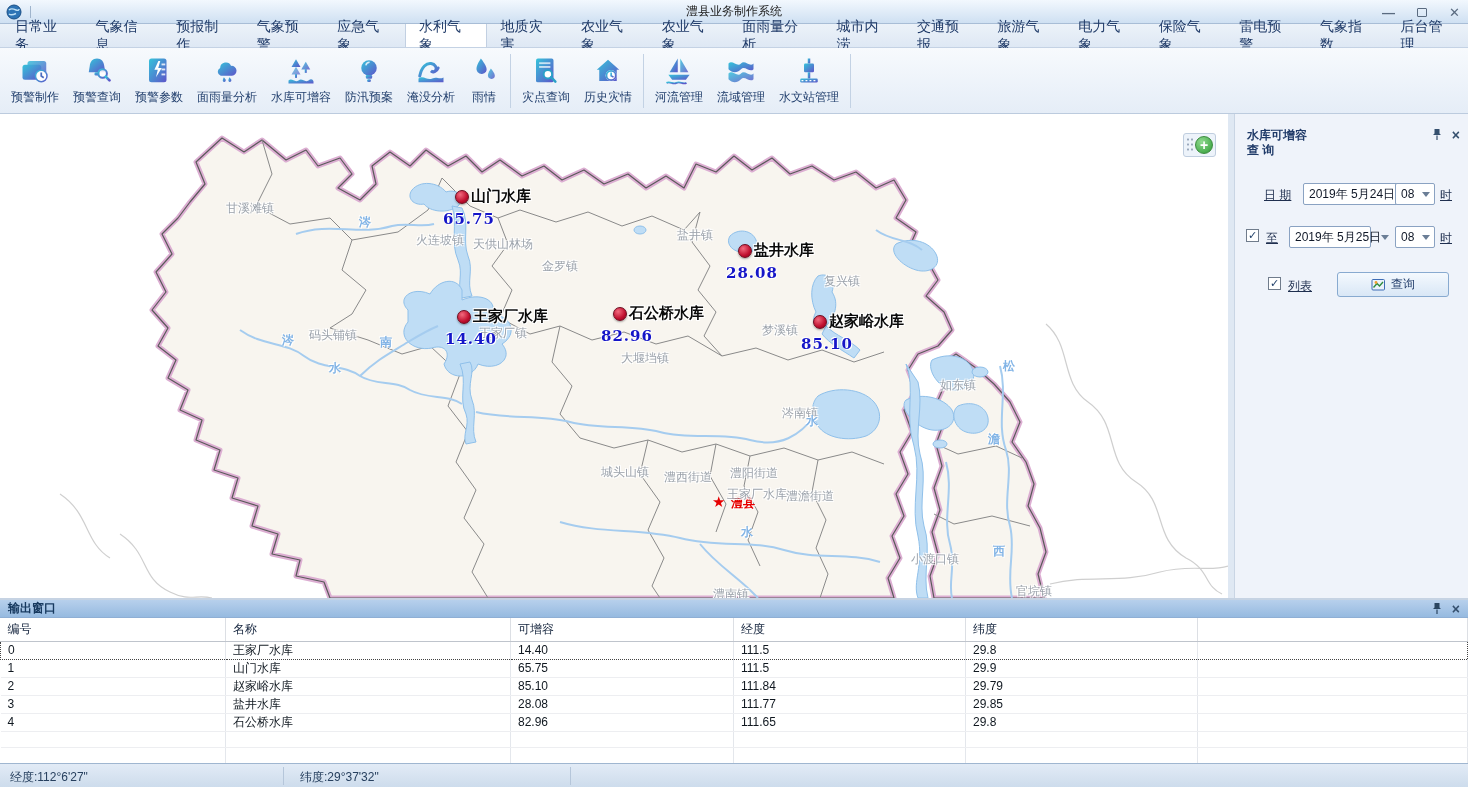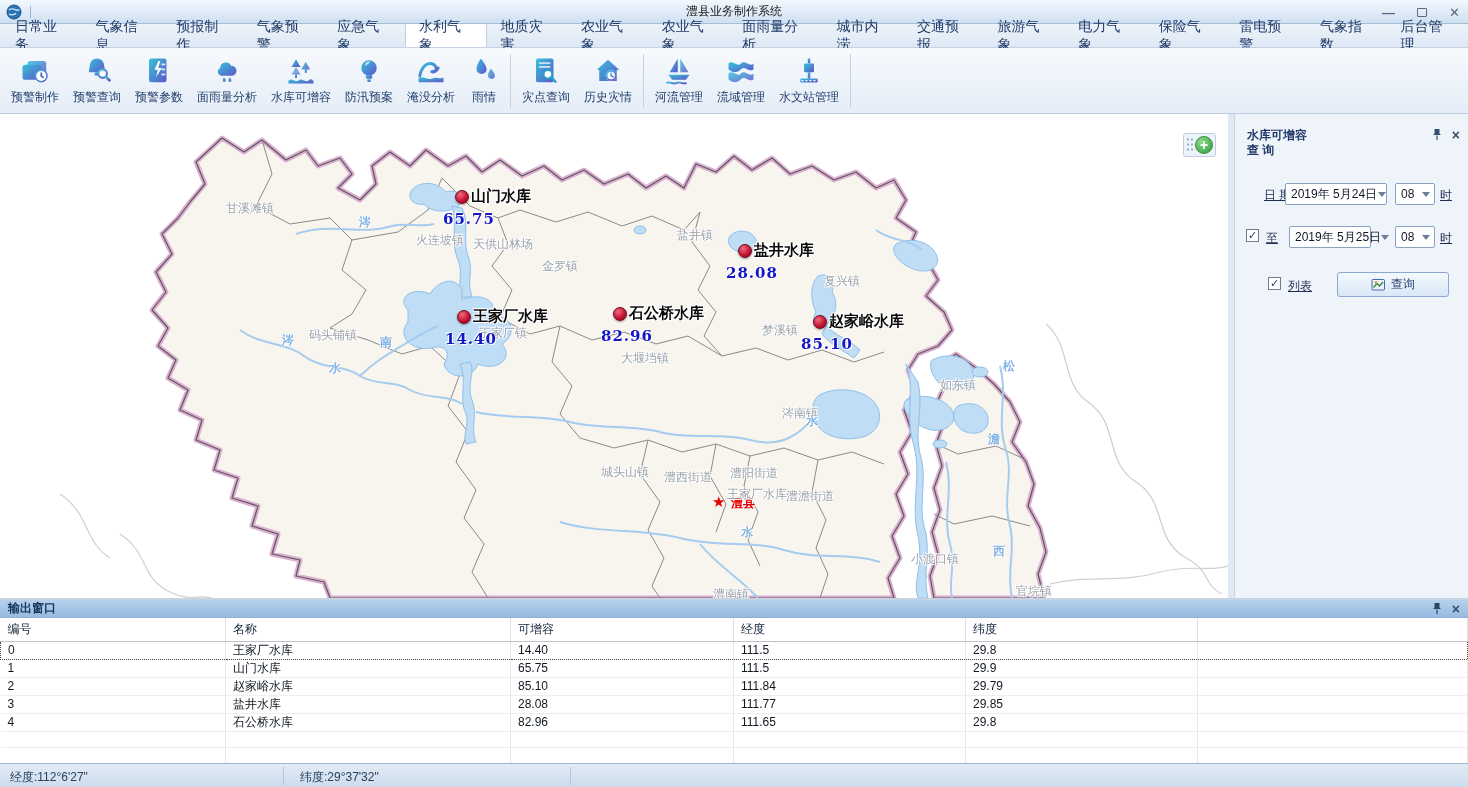--- a/index.html
+++ b/index.html
@@ -420,21 +420,21 @@
         <svg width="10" height="13" viewBox="0 0 10 13">
             <path d="M2.5 1h5v4.5L9 7H1l1.5-1.5z" fill="#35506E"></path>
             <rect x="4.4" y="7.5" width="1.2" height="4.5" fill="#35506E"></rect>
           </svg>
       </span>
       <span class="close-x">×</span>
     </div>
 
     <div class="prow" style="top:69px;">
       <span class="plabel" style="left:29px;">日 期</span>
-      <div class="combo" style="left:50px; top:0; width:102px;">
+      <div class="combo" style="left:68px; top:0; width:102px;">
         <span class="cv">2019年  5月24日</span>
           <span class="arr"></span>
       </div>
       <div class="combo" style="left:160px; top:0; width:40px;">
         <span class="cv">08</span>
           <span class="arr"></span>
       </div>
       <span class="plabel" style="left:205px;">时</span>
     </div>
 

